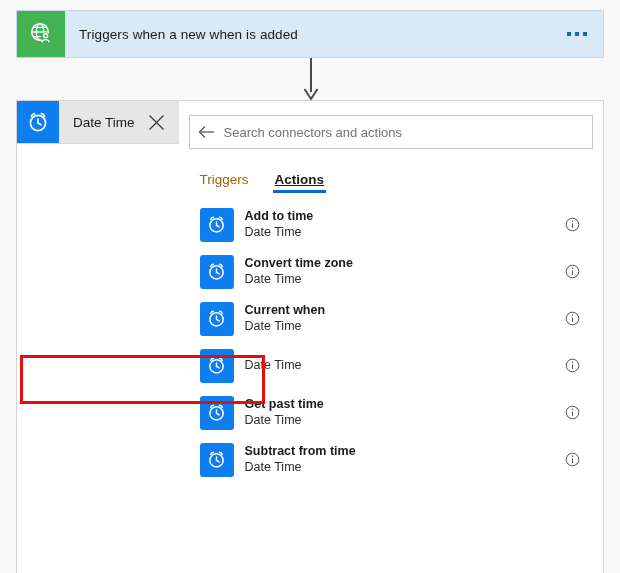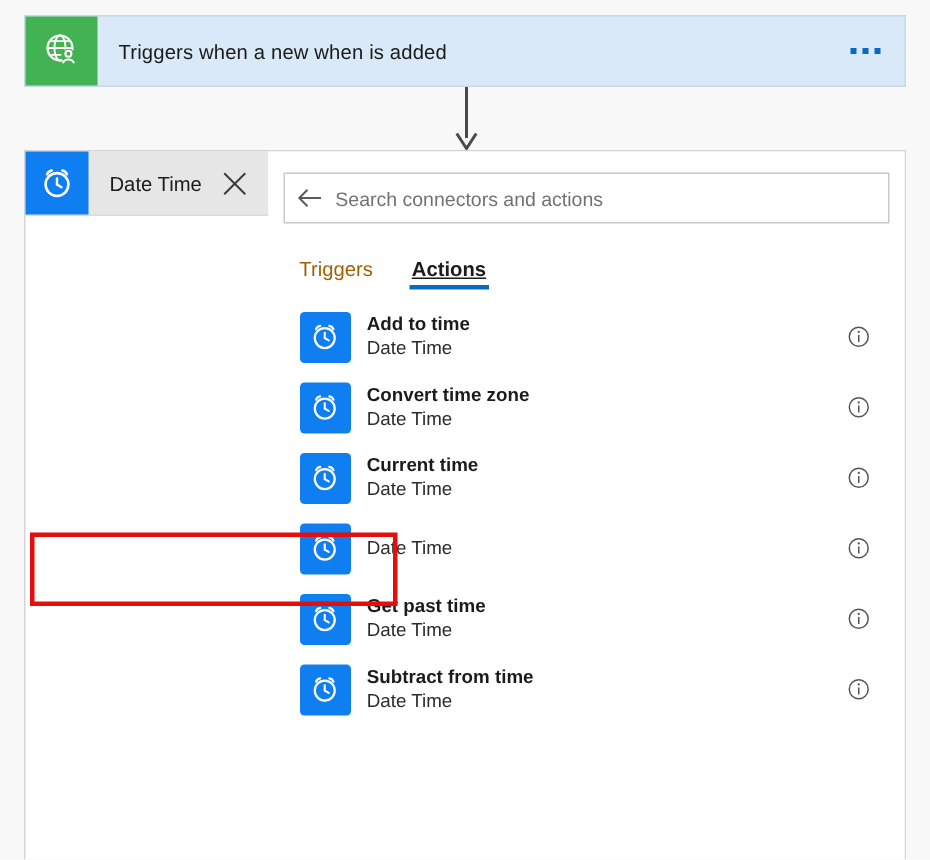--- a/index.html
+++ b/index.html
@@ -383,21 +383,21 @@
           <div class="action-row-icon">
             <svg width="21" height="21" viewBox="0 0 24 24" aria-hidden="true">
               <circle cx="12" cy="13" r="7.6" fill="none" stroke="#ffffff" stroke-width="1.7"></circle>
               <path d="M5.4 6.2 a4 4 0 0 1 3.1 -2.5" fill="none" stroke="#ffffff" stroke-width="1.7" stroke-linecap="round"></path>
               <path d="M18.6 6.2 a4 4 0 0 0 -3.1 -2.5" fill="none" stroke="#ffffff" stroke-width="1.7" stroke-linecap="round"></path>
               <line x1="12" y1="13" x2="12" y2="9" stroke="#ffffff" stroke-width="1.6" stroke-linecap="round"></line>
               <line x1="12" y1="13" x2="15" y2="14.8" stroke="#ffffff" stroke-width="1.6" stroke-linecap="round"></line>
             </svg>
           </div>
           <div class="action-text">
-            <span class="action-name">Current time</span>
+            <span class="action-name">Current when</span>
             <span class="action-sub">Date Time</span>
           </div>
           <div class="info-icon">
             <svg width="15" height="15" viewBox="0 0 15 15" aria-hidden="true">
               <circle cx="7.5" cy="7.5" r="6.3" fill="none" stroke="#555" stroke-width="1"></circle>
               <circle cx="7.5" cy="4.3" r="0.75" fill="#555"></circle>
               <line x1="7.5" y1="6.4" x2="7.5" y2="11" stroke="#555" stroke-width="1"></line>
             </svg>
           </div>
         </div>

